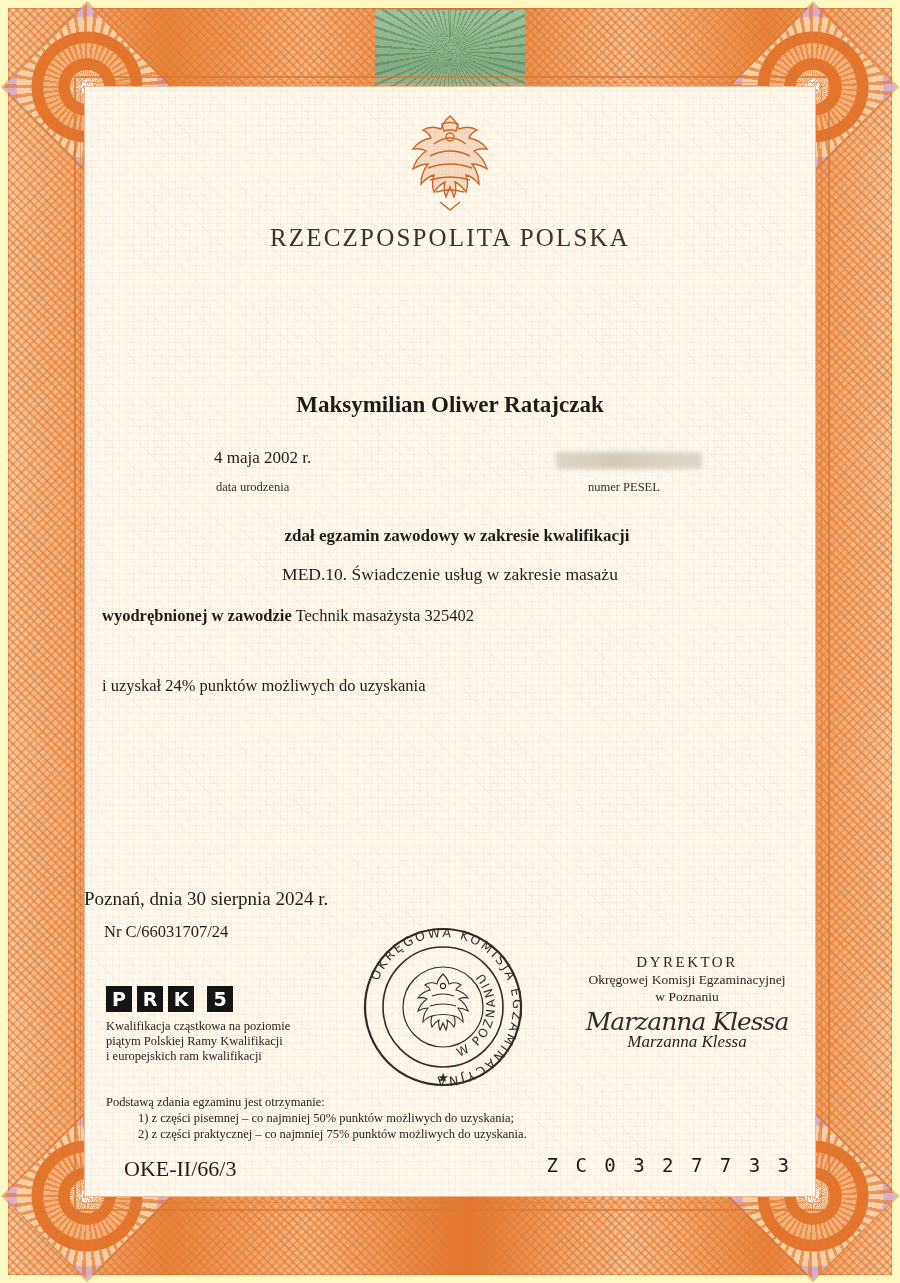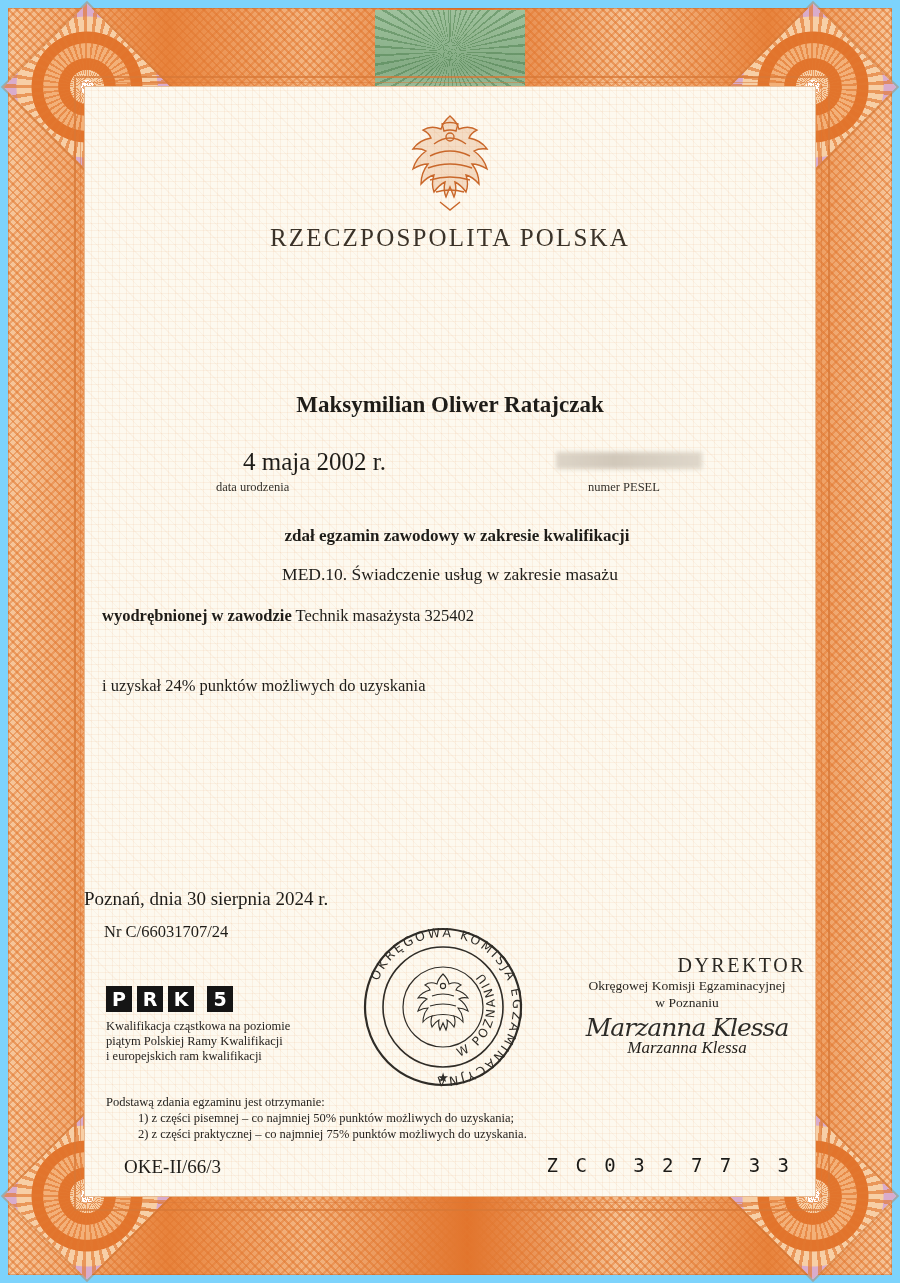--- a/index.html
+++ b/index.html
@@ -9,21 +9,21 @@
   }
   body {
     font-family: "Liberation Serif", serif;
   }
 
   .page {
     position: relative;
     width: 900px;
     height: 1283px;
     overflow: hidden;
-    background: #7dd3fc;
+    background: #fef9c3;
   }
 
   
   .border-outer {
     position: absolute;
     left: 8px; top: 8px;
     width: 884px; height: 1267px;
     background:
       repeating-linear-gradient(45deg,  rgba(226,120,48,.55) 0 2px, rgba(255,255,255,0) 2px 6px),
       repeating-linear-gradient(-45deg, rgba(226,120,48,.45) 0 2px, rgba(255,255,255,0) 2px 6px),
@@ -138,23 +138,22 @@
     position: absolute;
     top: 362px;
     left: 0;
     width: 100%;
     height: 56px;
   }
   .birth-date {
     position: absolute;
     left: 130px;
     top: 0;
-    font-size: 25px;
-    color: #1e1c18;
-    margin-left: 29px;
+    font-size: 17px;
+    color: #1e1c18;
   }
   .birth-label {
     position: absolute;
     left: 132px;
     top: 32px;
     font-size: 12.5px;
     color: #34302a;
   }
   .pesel-value {
     position: absolute;
@@ -240,23 +239,22 @@
 
   .director-block {
     position: absolute;
     left: 484px;
     top: 868px;
     width: 238px;
     text-align: center;
     color: #2a2722;
   }
   .director-title {
-    font-size: 20px;
+    font-size: 15px;
     letter-spacing: 2.5px;
-    text-align: right;
   }
   .director-sub {
     font-size: 13.5px;
     line-height: 16px;
     margin-top: 1px;
   }
   .signature {
     margin-top: 2px;
     font-family: "DejaVu Serif", serif;
     font-style: italic;
@@ -317,21 +315,21 @@
     font-size: 12.5px;
     line-height: 16px;
     color: #262320;
   }
   .footnotes .indent { padding-left: 32px; }
 
   .oke-code {
     position: absolute;
     left: 40px;
     top: 1070px;
-    font-size: 19px;
+    font-size: 22px;
     color: #1e1c18;
   }
   .serial {
     position: absolute;
     right: 24px;
     top: 1068px;
     font-family: "DejaVu Sans Mono", monospace;
     font-size: 19px;
     letter-spacing: 3px;
     color: #1b1a17;

